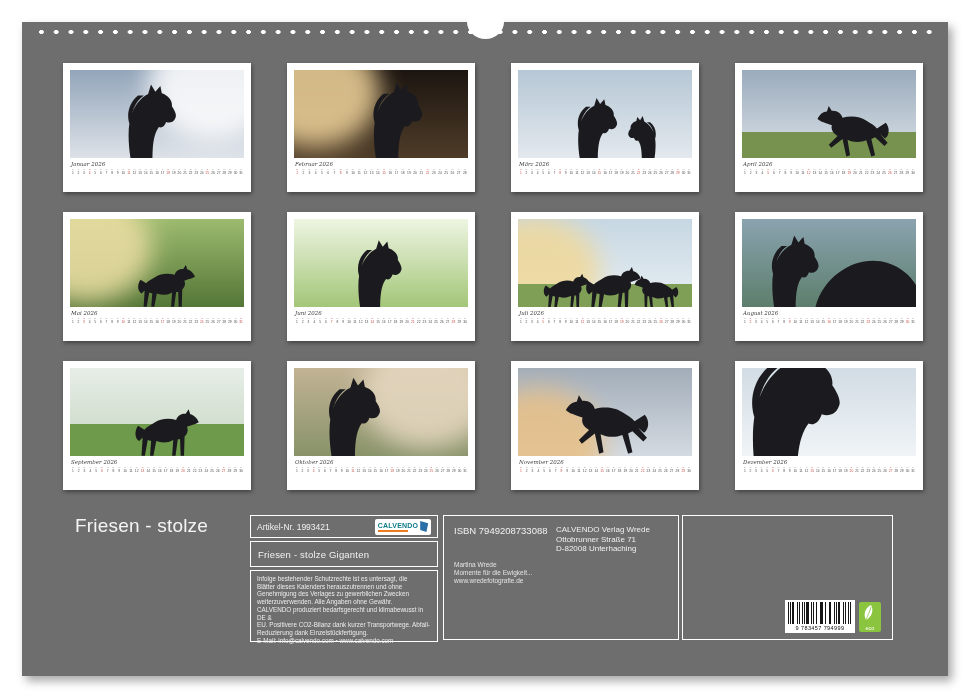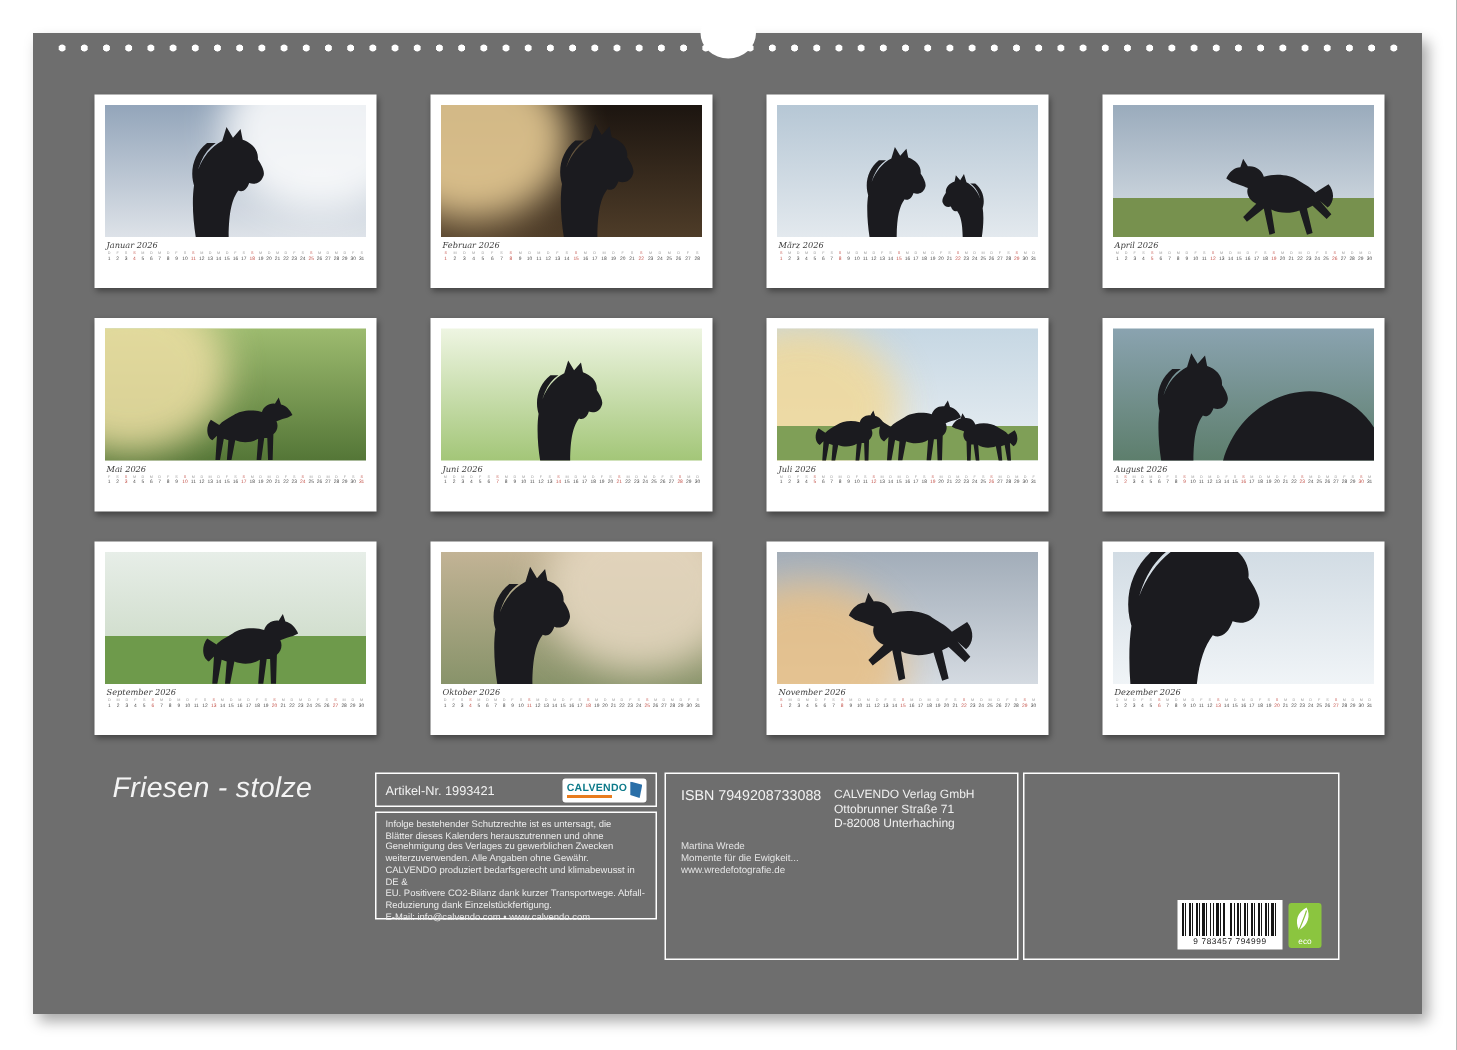--- a/index.html
+++ b/index.html
@@ -46,21 +46,21 @@
     font-size:11px;line-height:12px;color:#3c3c3c;margin:0 0 2px 2px;
   }
   .days{display:flex;width:348px;}
   .day{flex:1;text-align:center;}
   .day .l{font-size:5px;line-height:5px;color:#9a9a9a;}
   .day .n{font-size:6.5px;line-height:7px;color:#4c4c4c;}
   .day.sun .l,.day.sun .n{color:#c4524a;}
   
   .title-block{
     position:absolute;left:53px;top:492px;width:180px;
-    color:#f4f4f4;font-size:19px;line-height:23px;letter-spacing:.2px;font-style:italic;
+    color:#f4f4f4;font-size:19px;line-height:23px;letter-spacing:.2px;
   }
   .colA{position:absolute;left:228px;top:493px;width:188px;}
   .colA .ibox{border:1.5px solid #ffffff;box-sizing:border-box;width:188px;}
   .box-artikel{height:23px;display:flex;align-items:center;justify-content:space-between;padding:0 6px;}
   .artikel-label{color:#f2f2f2;font-size:8.5px;}
   .logo{
     width:56px;height:16px;background:#ffffff;border-radius:2px;
     display:flex;align-items:center;justify-content:center;gap:2px;padding:0 2px;box-sizing:border-box;
   }
   .logo-txtcol{display:flex;flex-direction:column;align-items:flex-start;}
@@ -1790,38 +1790,41 @@
     <div class="ibox box-artikel">
       <span class="artikel-label">Artikel-Nr. 1993421</span>
       <span class="logo">
         <span class="logo-txtcol">
           <span class="logo-text" style="color: rgb(13, 122, 138);">CALVENDO</span>
           <span class="logo-accent" style="background: rgb(232, 124, 30);"></span>
         </span>
         <span class="logo-flag" style="background: rgb(42, 111, 168);"></span>
       </span>
     </div>
+    <div class="ibox box-title">
+      <span class="cal-title">Friesen - stolze Giganten</span>
+    </div>
     <div class="ibox box-legal">
       <div class="legal">
           <div>Infolge bestehender Schutzrechte ist es untersagt, die</div>
           <div>Blätter dieses Kalenders herauszutrennen und ohne</div>
           <div>Genehmigung des Verlages zu gewerblichen Zwecken</div>
           <div>weiterzuverwenden. Alle Angaben ohne Gewähr.</div>
           <div>CALVENDO produziert bedarfsgerecht und klimabewusst in DE &amp;</div>
           <div>EU. Positivere CO2-Bilanz dank kurzer Transportwege. Abfall-</div>
           <div>Reduzierung dank Einzelstückfertigung.</div>
           <div>E-Mail: info@calvendo.com • www.calvendo.com</div>
         </div>
     </div>
   </div>
 
   <div class="colB">
     <div class="isbn">ISBN 7949208733088</div>
     <div class="publisher">
-        <div>CALVENDO Verlag GmbH</div>
+        <div>CALVENDO Verlag Wrede</div>
         <div>Ottobrunner Straße 71</div>
         <div>D-82008 Unterhaching</div>
       </div>
     <div class="author">
         <div>Martina Wrede</div>
         <div>Momente für die Ewigkeit...</div>
         <div>www.wredefotografie.de</div>
       </div>
   </div>
 

